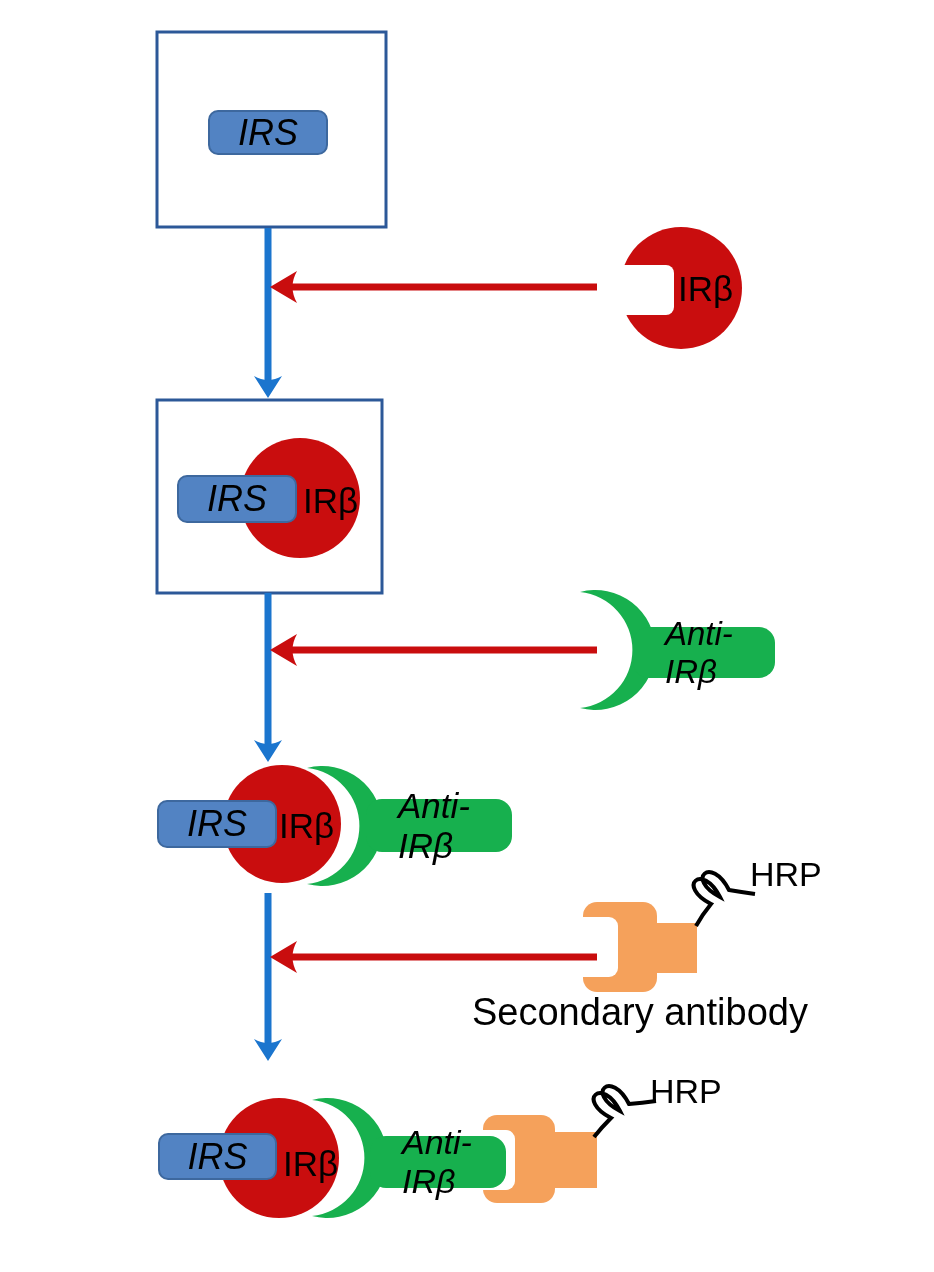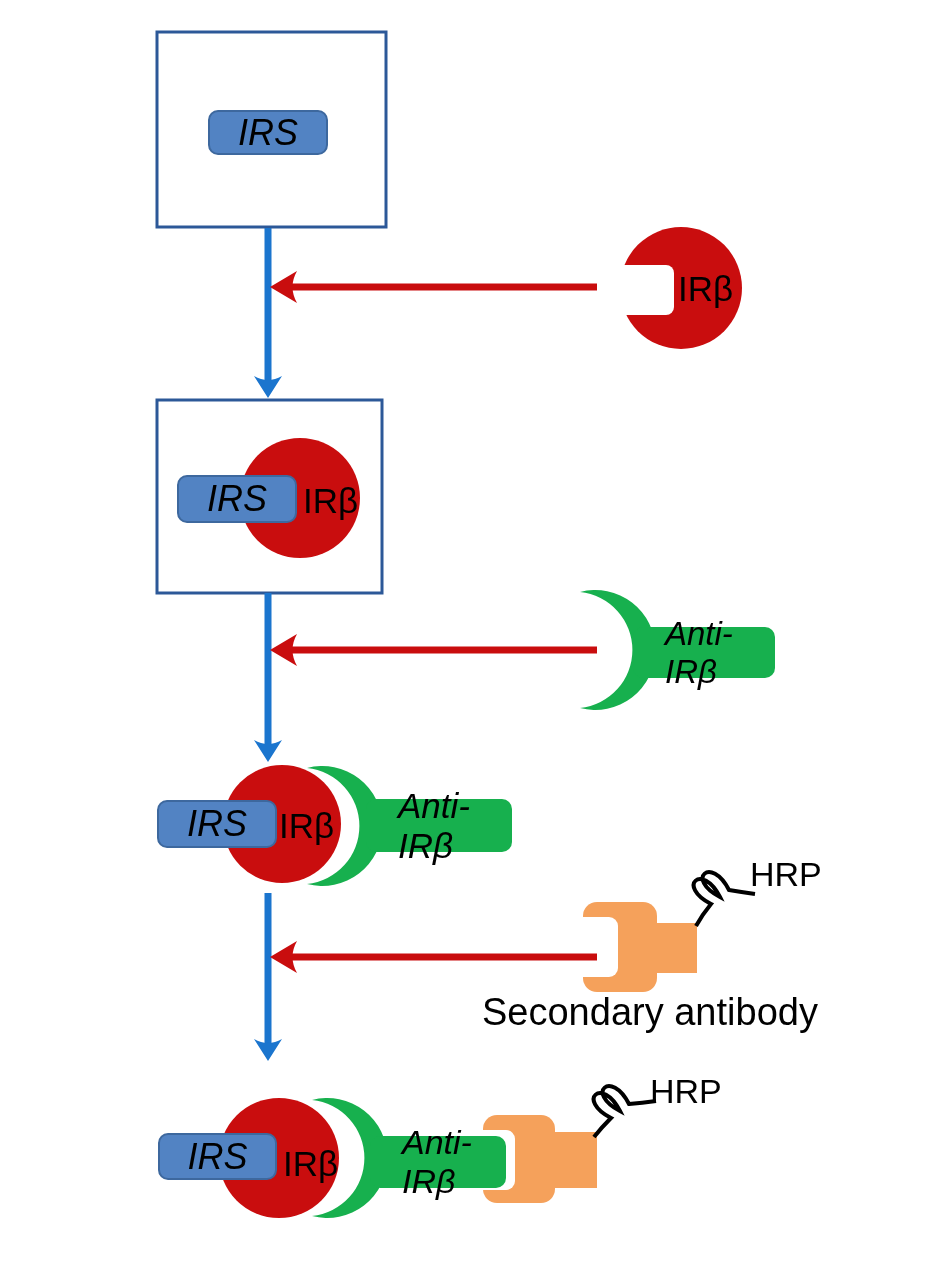--- a/index.html
+++ b/index.html
@@ -1,20 +1,20 @@
 <!DOCTYPE html>
 <html style="--box_outline: #2C5898; --blue_fill: #5283C3; --blue_border: #3D689E; --blue_arrow: #1B75CE; --red: #C90D0E; --green: #17B04E; --orange: #F5A15B; --text: #000000;"><head>
 <meta charset="utf-8">
 <style>
 html,body{margin:0;padding:0;background:#fff;}
 #canvas{position:relative;width:934px;height:1272px;background:#fff;font-family:"Liberation Sans",sans-serif;overflow:hidden;color:#000;}
 #shapes{position:absolute;left:0;top:0;}
 .chip{position:absolute;display:flex;align-items:center;justify-content:center;box-sizing:border-box;font-style:italic;}
 .irs{background:var(--blue_fill);border:2px solid var(--blue_border);border-radius:10px;}
-.anti{background:var(--green);border-radius:10px;padding-left:32px;}
+.anti{background:var(--green);border-radius:16px;padding-left:32px;}
 .lbl{position:absolute;white-space:nowrap;line-height:1;}
 </style>
 </head>
 <body>
 
 <div id="canvas">
   <svg id="shapes" width="934" height="1272" viewBox="0 0 934 1272">
 
     <rect x="157" y="32" width="229" height="195" fill="none" stroke="var(--box_outline)" stroke-width="3"></rect>
     <rect x="157" y="400" width="225" height="193" fill="none" stroke="var(--box_outline)" stroke-width="3"></rect>
@@ -95,14 +95,14 @@
   <div class="chip anti" style="left:370px;top:1136px;width:136px;height:52px;font-size:34px;">
       <span>Anti-IRβ</span>
     </div>
 
   <div class="lbl" style="left:678px;top:271px;font-size:35px;">IRβ</div>
   <div class="lbl" style="left:303px;top:483px;font-size:35px;">IRβ</div>
   <div class="lbl" style="left:279px;top:808px;font-size:35px;">IRβ</div>
   <div class="lbl" style="left:283px;top:1146px;font-size:35px;">IRβ</div>
   <div class="lbl" style="left:750px;top:857px;font-size:34px;">HRP</div>
   <div class="lbl" style="left:650px;top:1074px;font-size:34px;">HRP</div>
-  <div class="lbl" style="left:482px;top:993px;font-size:38px;">Secondary antibody</div>
+  <div class="lbl" style="left:472px;top:993px;font-size:38px;">Secondary antibody</div>
 </div>
 
 </body></html>

